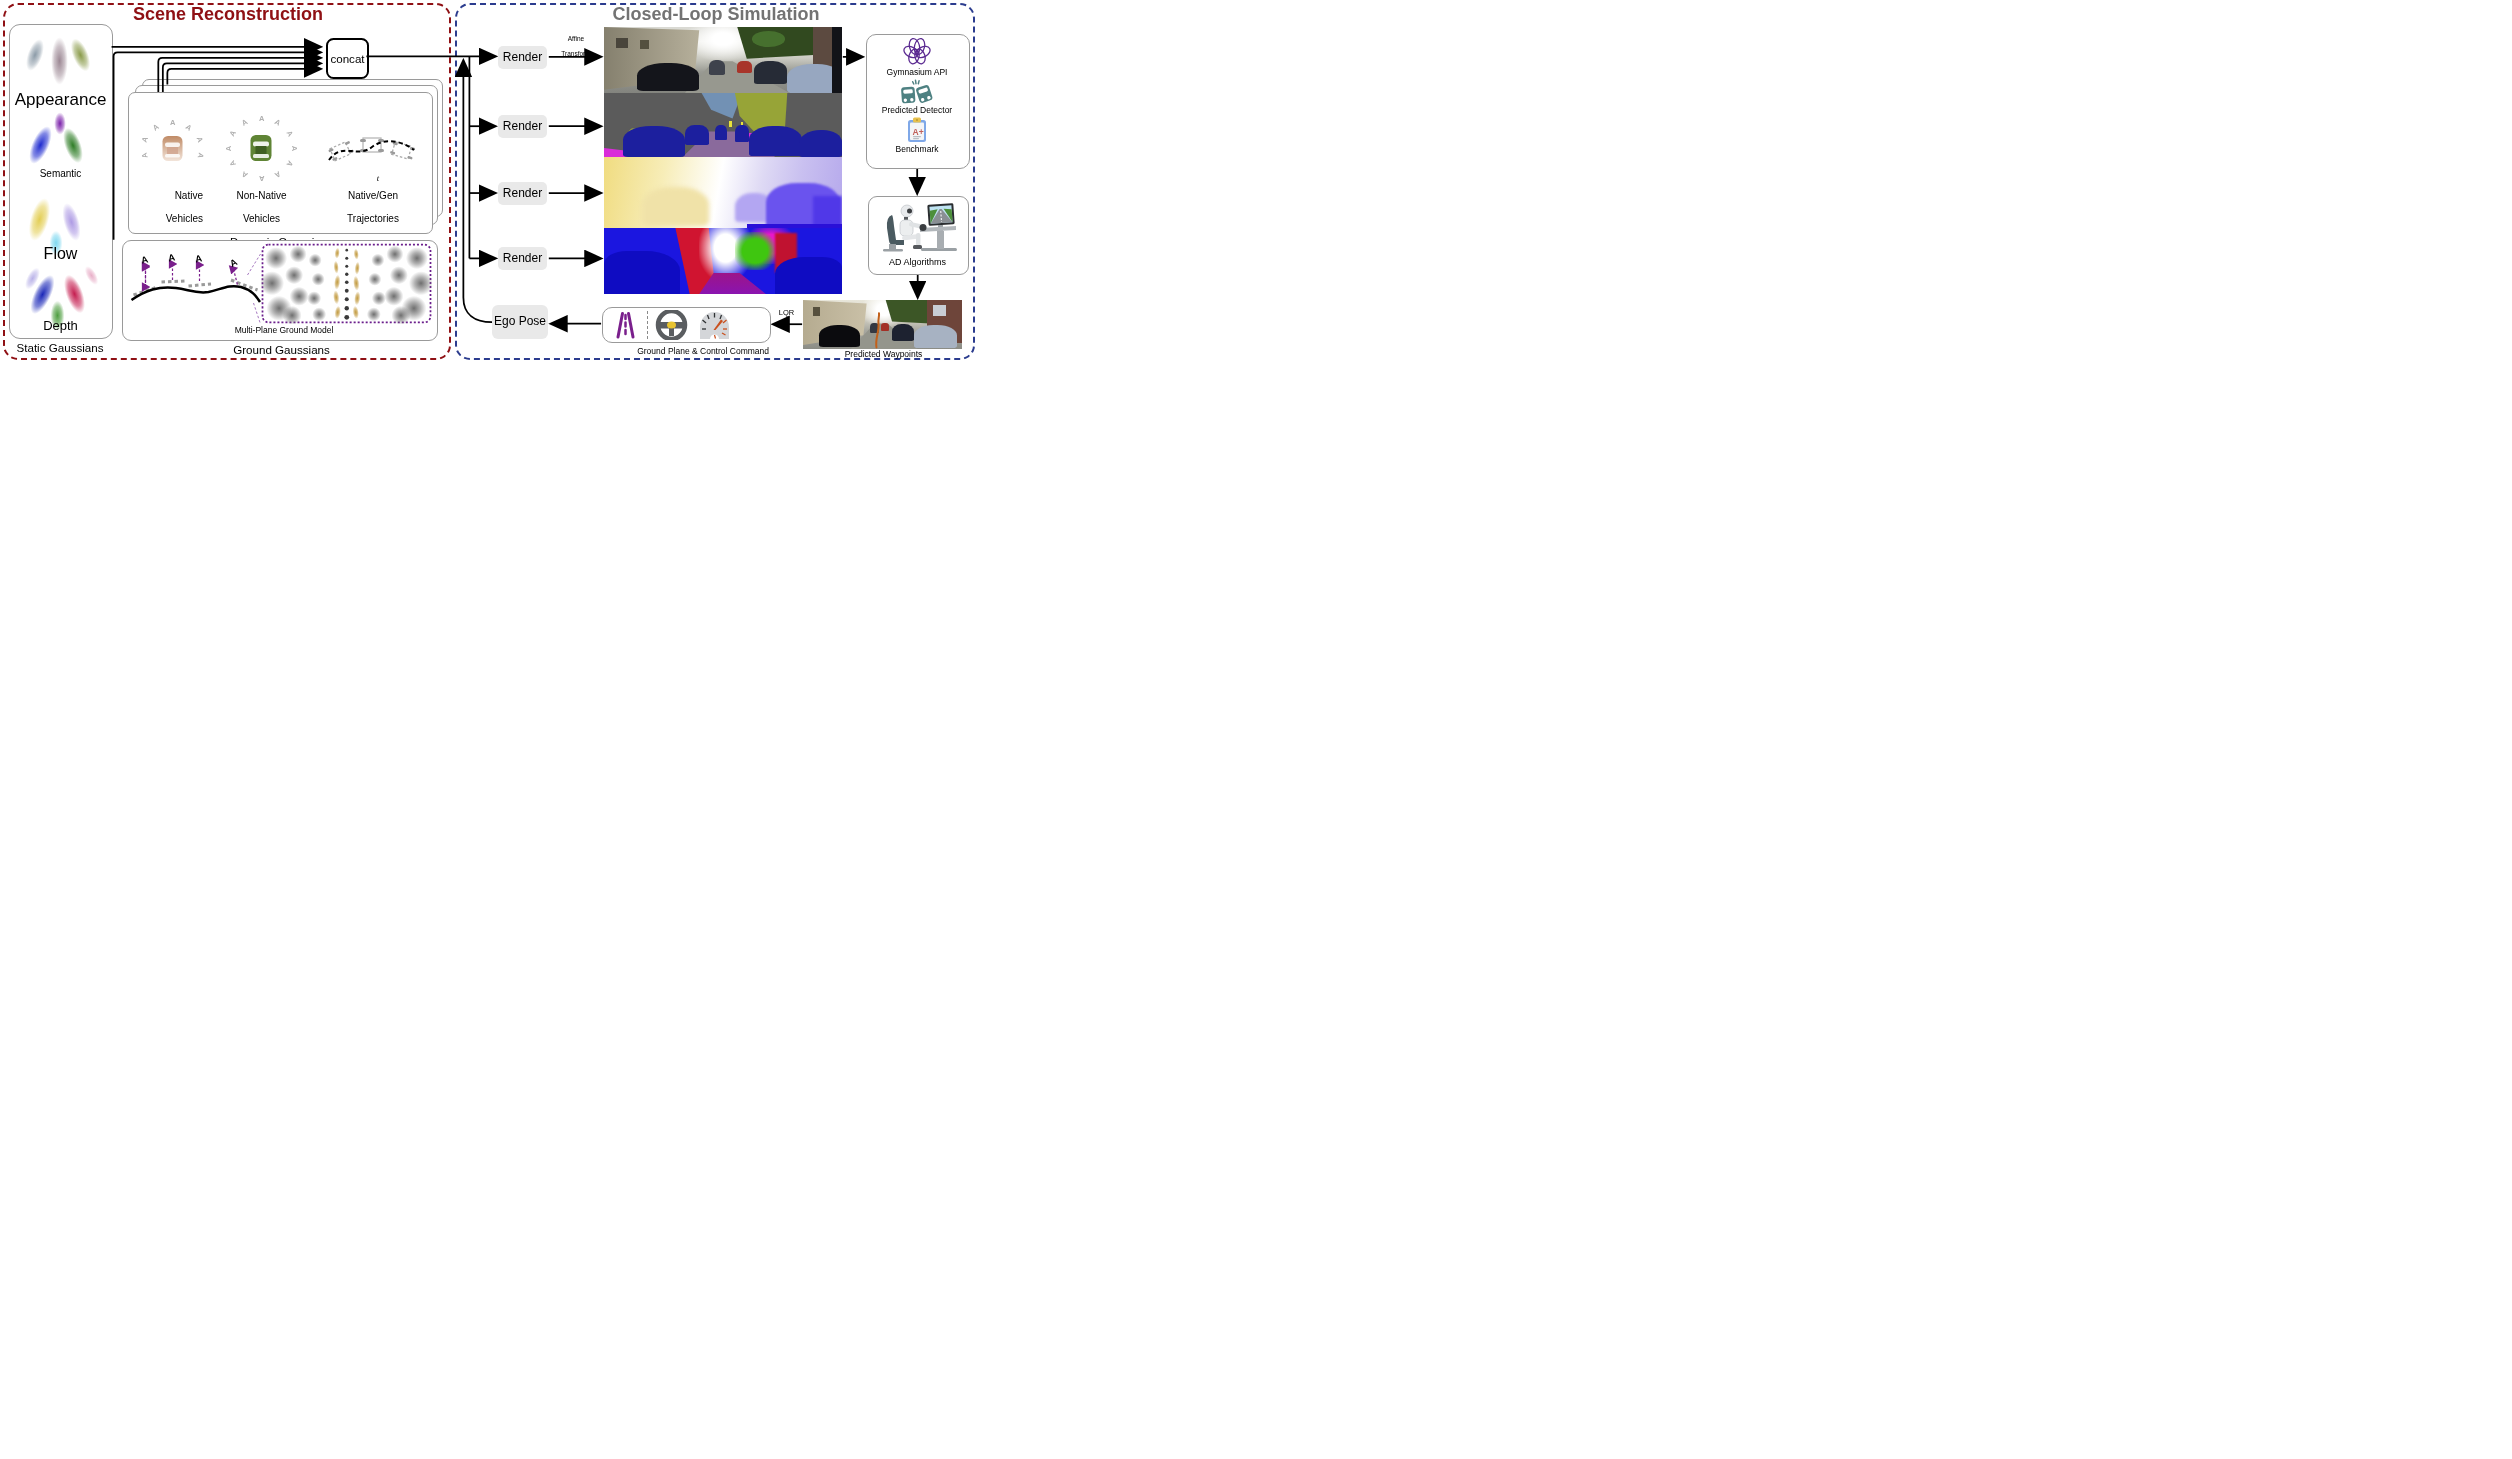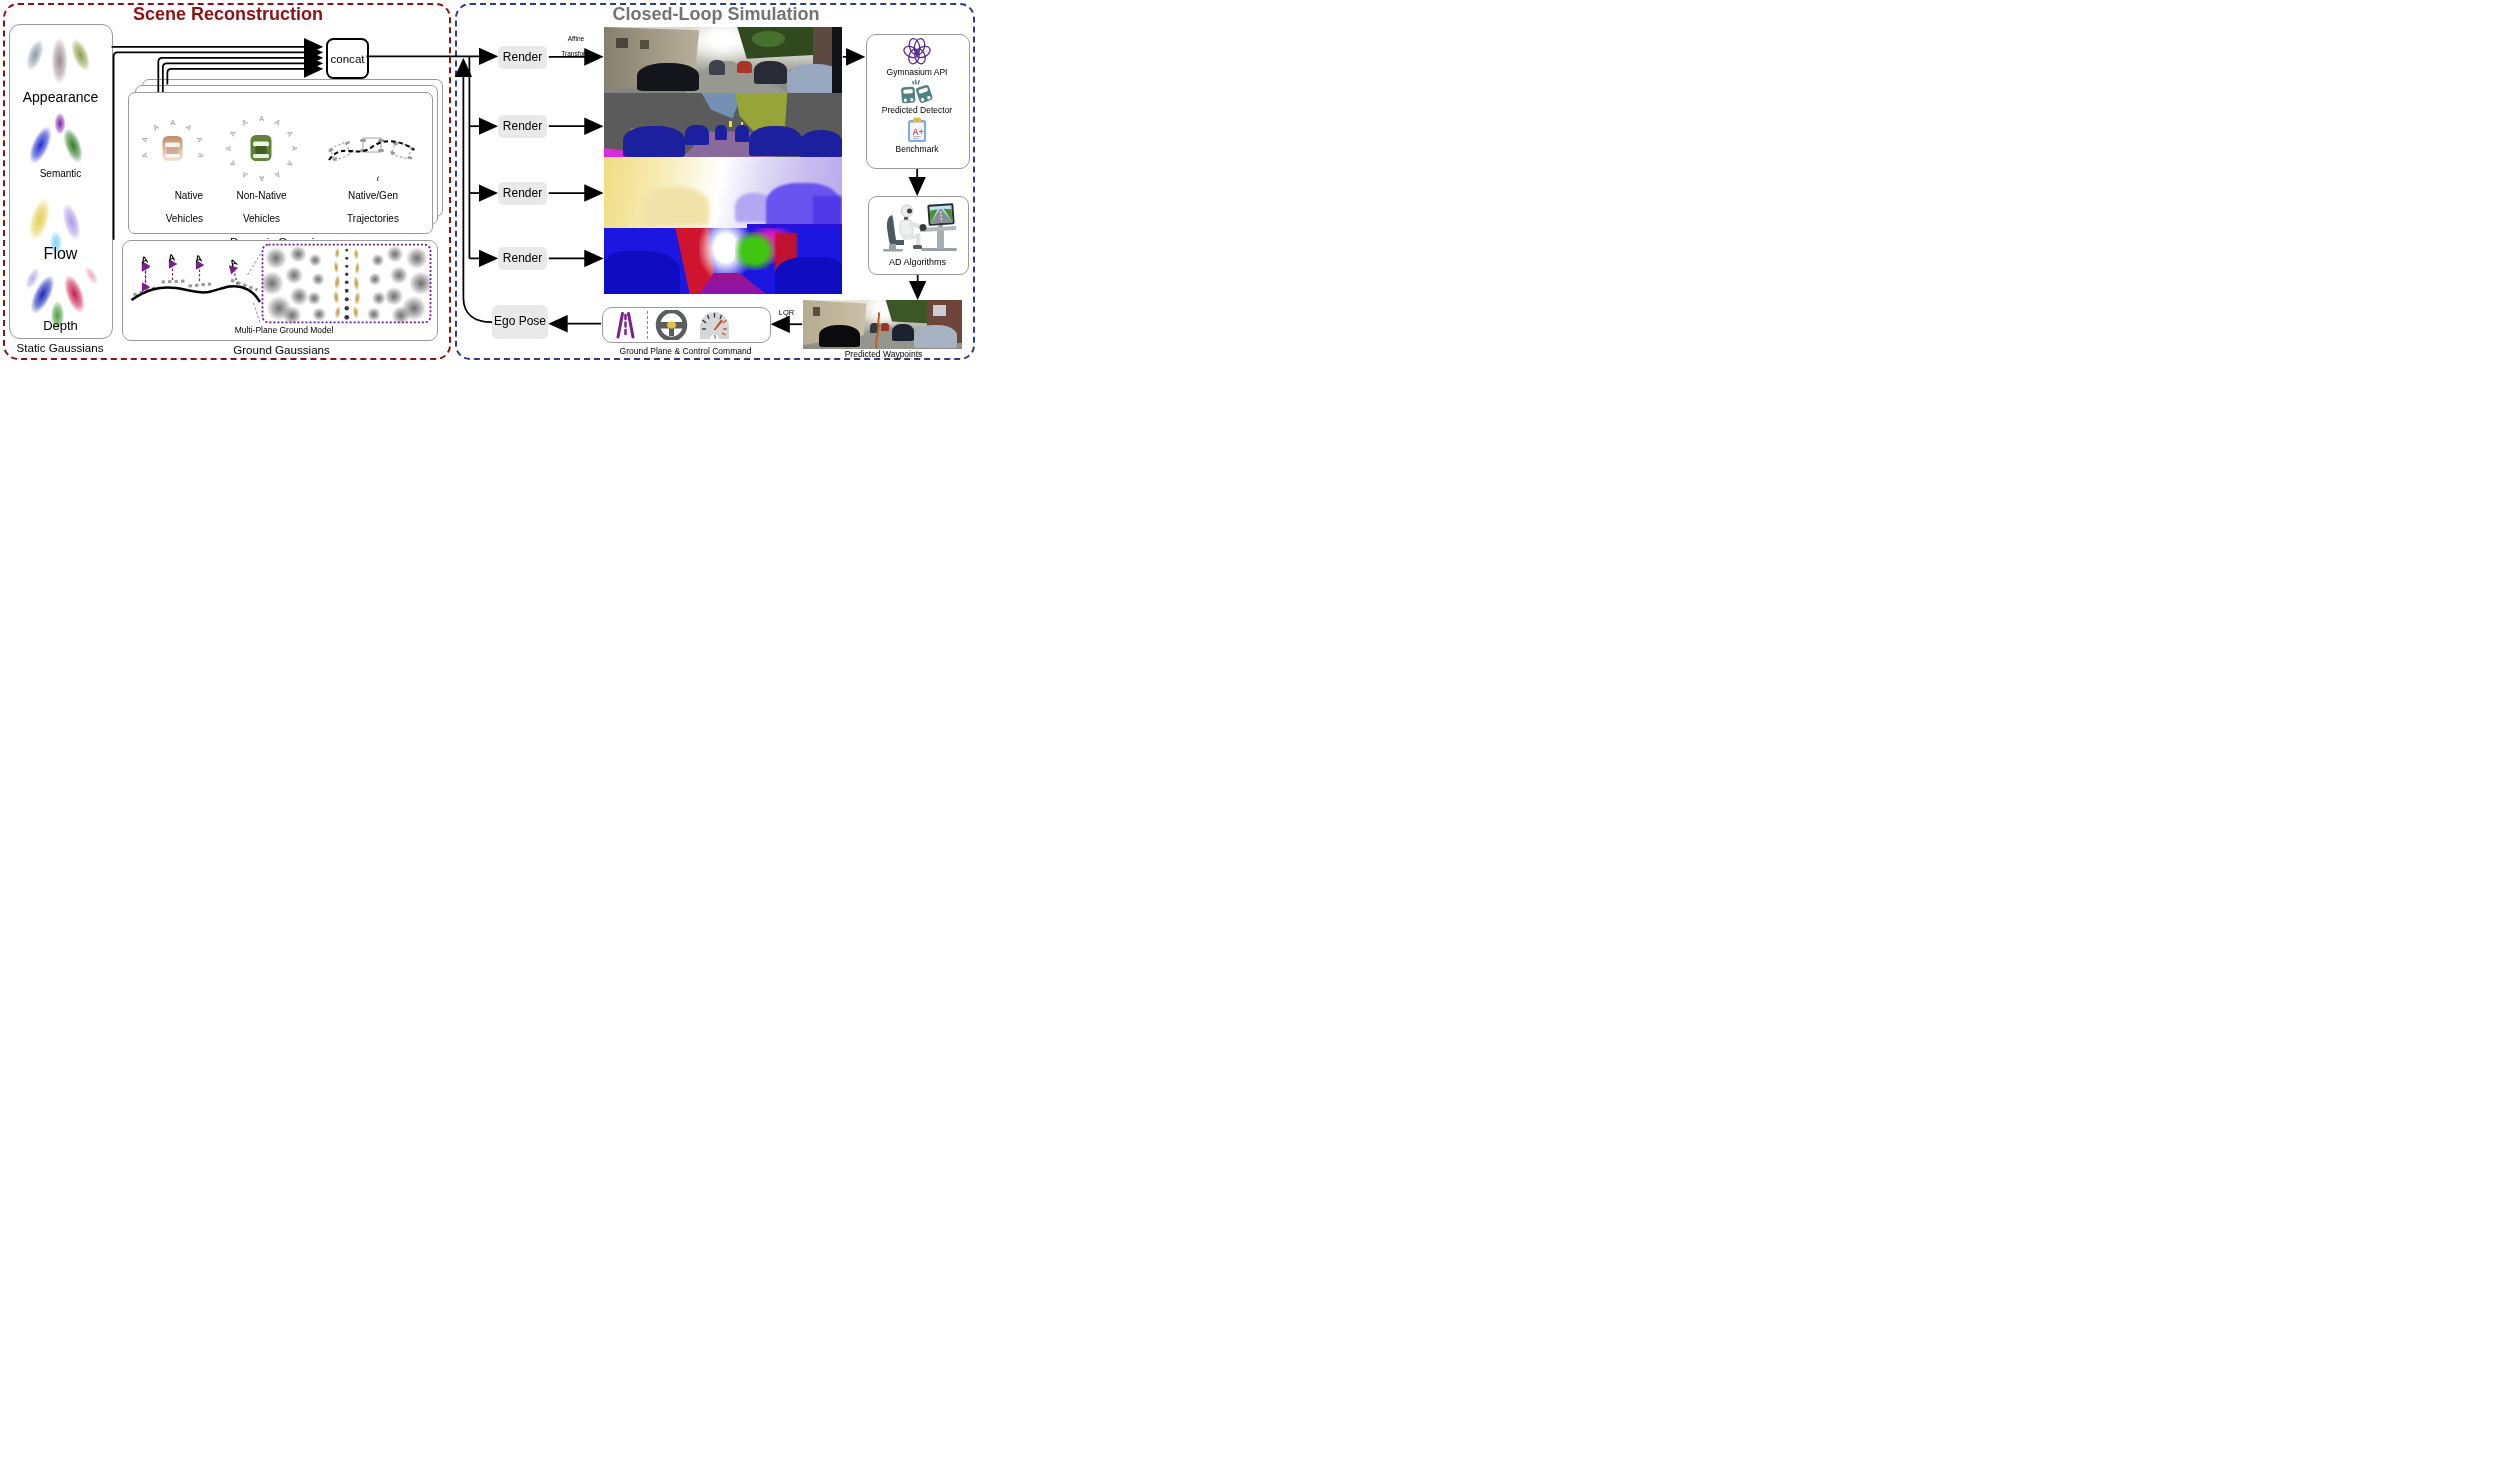--- a/index.html
+++ b/index.html
@@ -29,21 +29,21 @@
   <div class="lbl" style="left:80px;top:4px;width:296px;font-size:18px;font-weight:bold;color:#8F1014;">Scene Reconstruction</div>
   <div class="lbl" style="left:568px;top:4px;width:296px;font-size:18px;font-weight:bold;color:#737373;">Closed-Loop Simulation</div>
 
   <div class="panel" style="left:8.5px;top:23.6px;width:102px;height:313px;border-radius:11px;">
 
     <div>
       <div class="blob" style="left:15px;top:7px;width:20px;height:46px;transform:rotate(20deg);background:radial-gradient(closest-side,#8C9BA8 0%,rgba(140,155,168,.5) 45%,transparent 72%);"></div>
       <div class="blob" style="left:38px;top:3px;width:23px;height:66px;background:radial-gradient(closest-side,#9C8894 0%,rgba(156,136,148,.5) 45%,transparent 72%);"></div>
       <div class="blob" style="left:60px;top:6px;width:21px;height:48px;transform:rotate(-22deg);background:radial-gradient(closest-side,#8A9B4A 0%,rgba(138,155,74,.5) 45%,transparent 72%);"></div>
     </div>
-    <div class="lbl" style="left:0;top:65px;width:102px;font-size:14px;">Appearance</div>
+    <div class="lbl" style="left:0;top:65px;width:102px;font-size:17px;">Appearance</div>
 
     <div>
       <div class="blob" style="left:42px;top:83px;width:16px;height:31px;background:radial-gradient(closest-side,#7B22AA 0%,rgba(123,34,170,.5) 45%,transparent 72%);"></div>
       <div class="blob" style="left:19px;top:92px;width:23px;height:56px;transform:rotate(24deg);background:radial-gradient(closest-side,#1F2BD0 0%,rgba(31,43,208,.55) 45%,transparent 72%);"></div>
       <div class="blob" style="left:52px;top:95px;width:22px;height:51px;transform:rotate(-20deg);background:radial-gradient(closest-side,#2E7D26 0%,rgba(46,125,38,.55) 45%,transparent 72%);"></div>
     </div>
     <div class="lbl" style="left:0;top:143px;width:102px;font-size:10px;">Semantic</div>
 
     <div>
       <div class="blob" style="left:17px;top:164px;width:25px;height:61px;transform:rotate(16deg);background:radial-gradient(closest-side,#E3CE54 0%,rgba(227,206,84,.55) 45%,transparent 72%);"></div>
@@ -467,20 +467,20 @@
     </g>
     <g stroke="#C9501E" stroke-width="2.6">
       <line x1="59" y1="20" x2="52" y2="26"></line>
       <line x1="60" y1="38" x2="52" y2="38"></line>
       <line x1="57" y1="50" x2="50" y2="46"></line>
     </g>
     <polygon points="33,40 37,40 52,22 48,19" fill="#C9501E"></polygon>
     <path d="M26 58 A9 9 0 0 1 44 58 Z" fill="#fff"></path>
     <line x1="35" y1="50" x2="37" y2="57" stroke="#C9501E" stroke-width="2.4"></line>
   </svg>
-  <div class="lbl" style="left:602px;top:347px;width:167px;font-size:8.5px;">Ground Plane &amp; Control Command</div>
+  <div class="lbl" style="left:602px;top:347px;width:167px;font-size:8.5px;text-align:right;">Ground Plane &amp; Control Command</div>
 
   <div class="graybox" style="left:492px;top:305px;width:56px;height:34px;border-radius:6px;">
     <span class="lbl" style="position:static;font-size:12px;">Ego Pose</span>
   </div>
 
 </div>
 
 
 </body></html>

